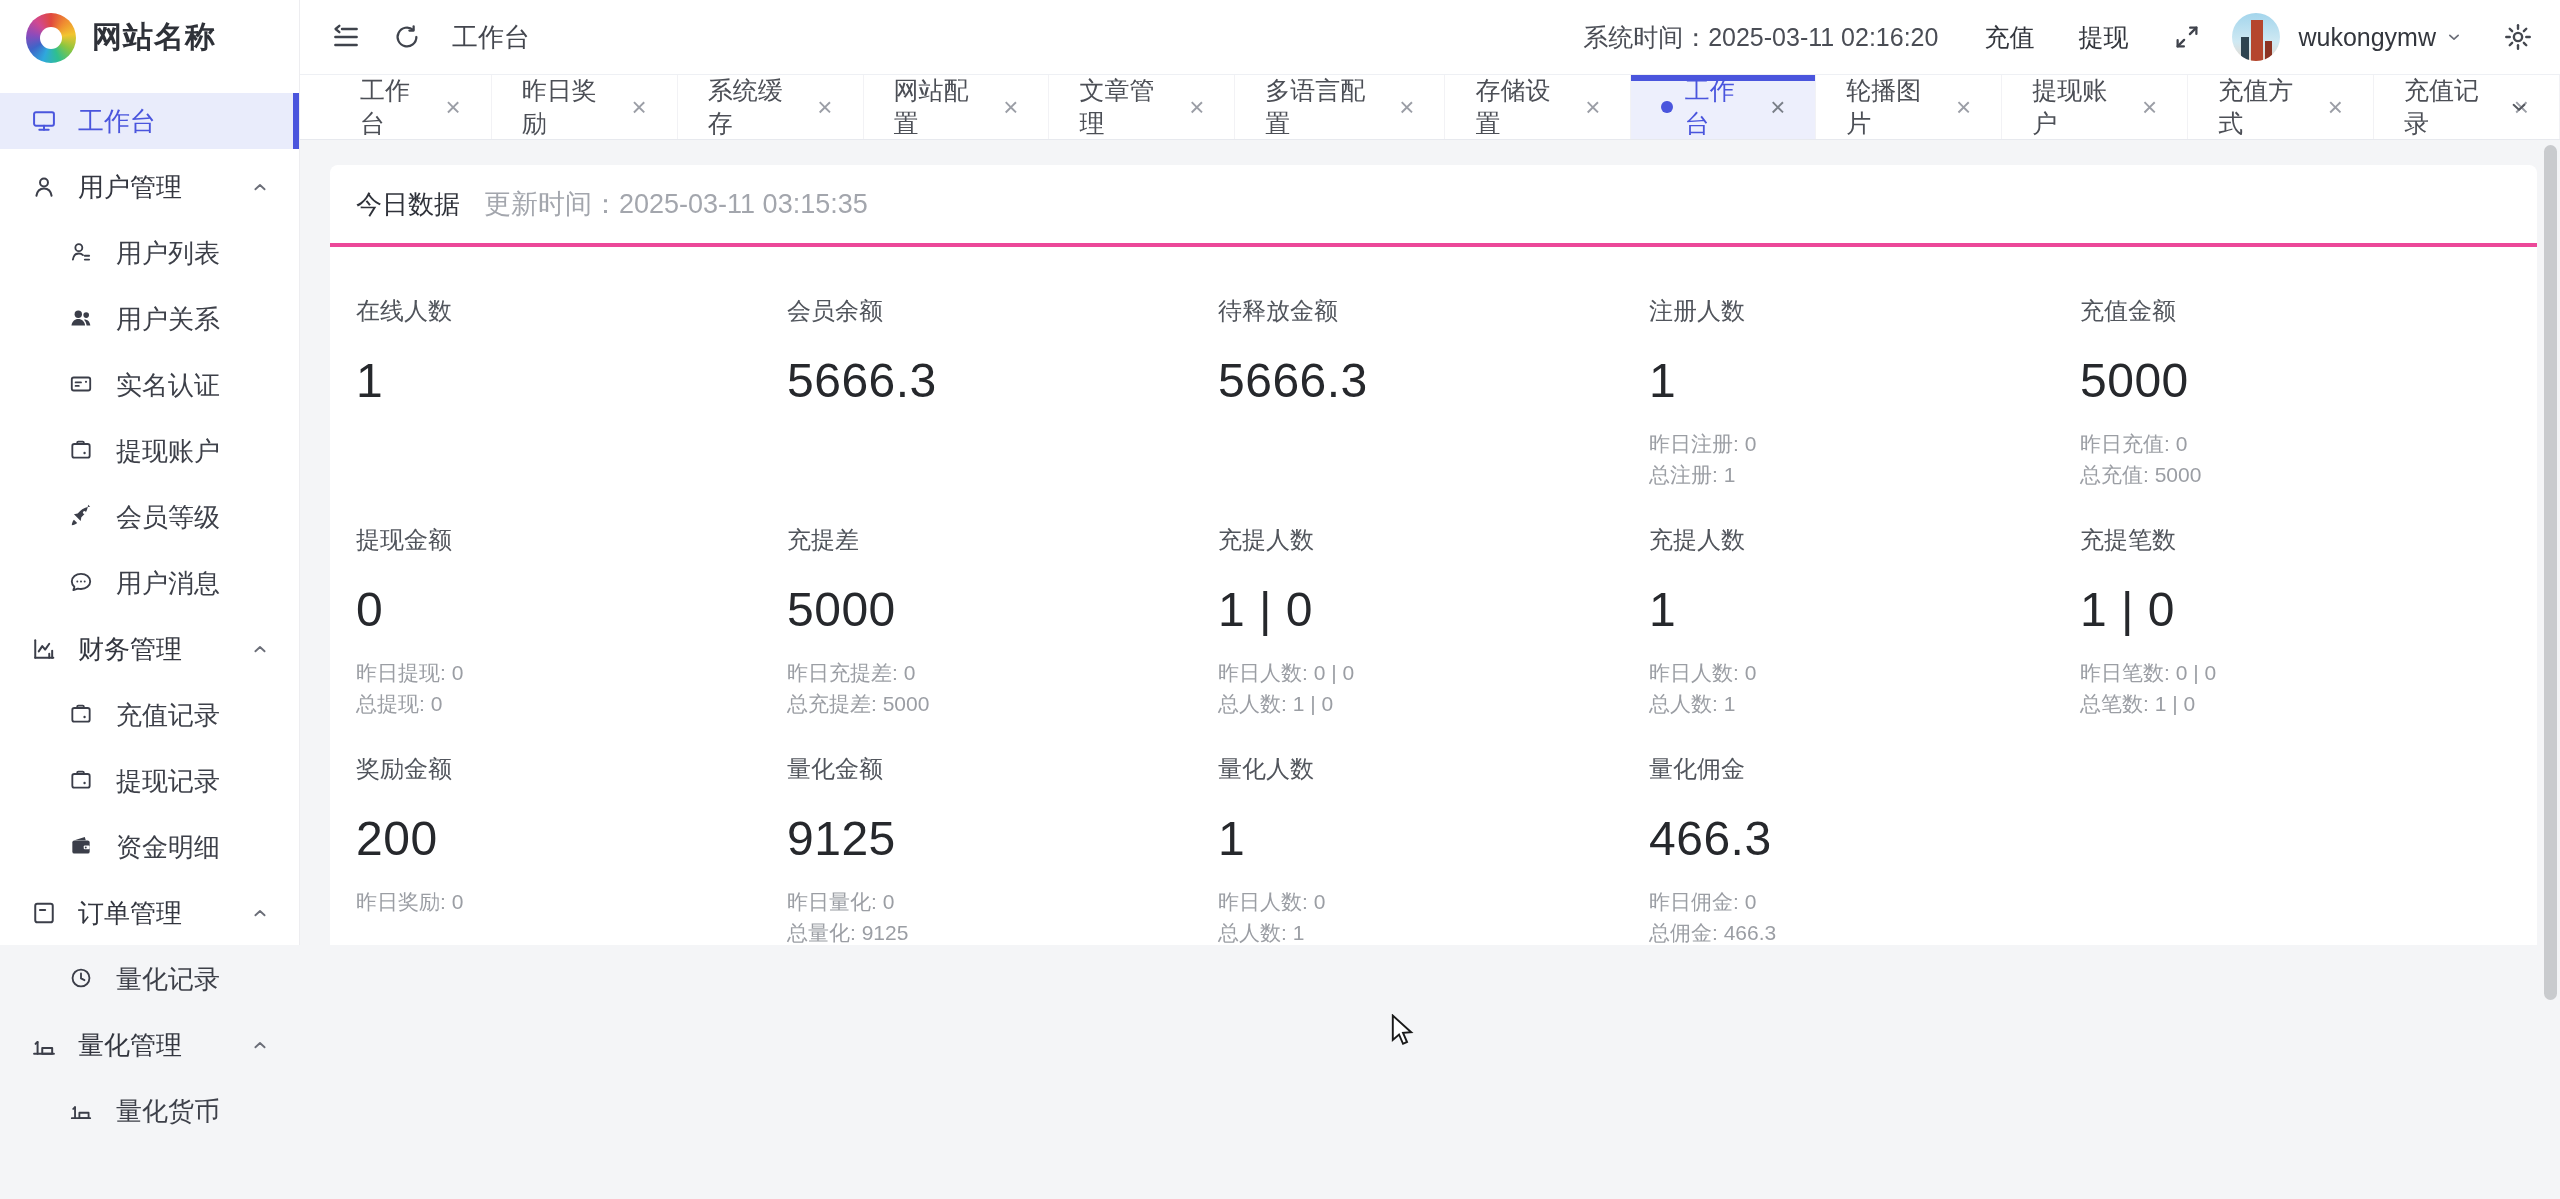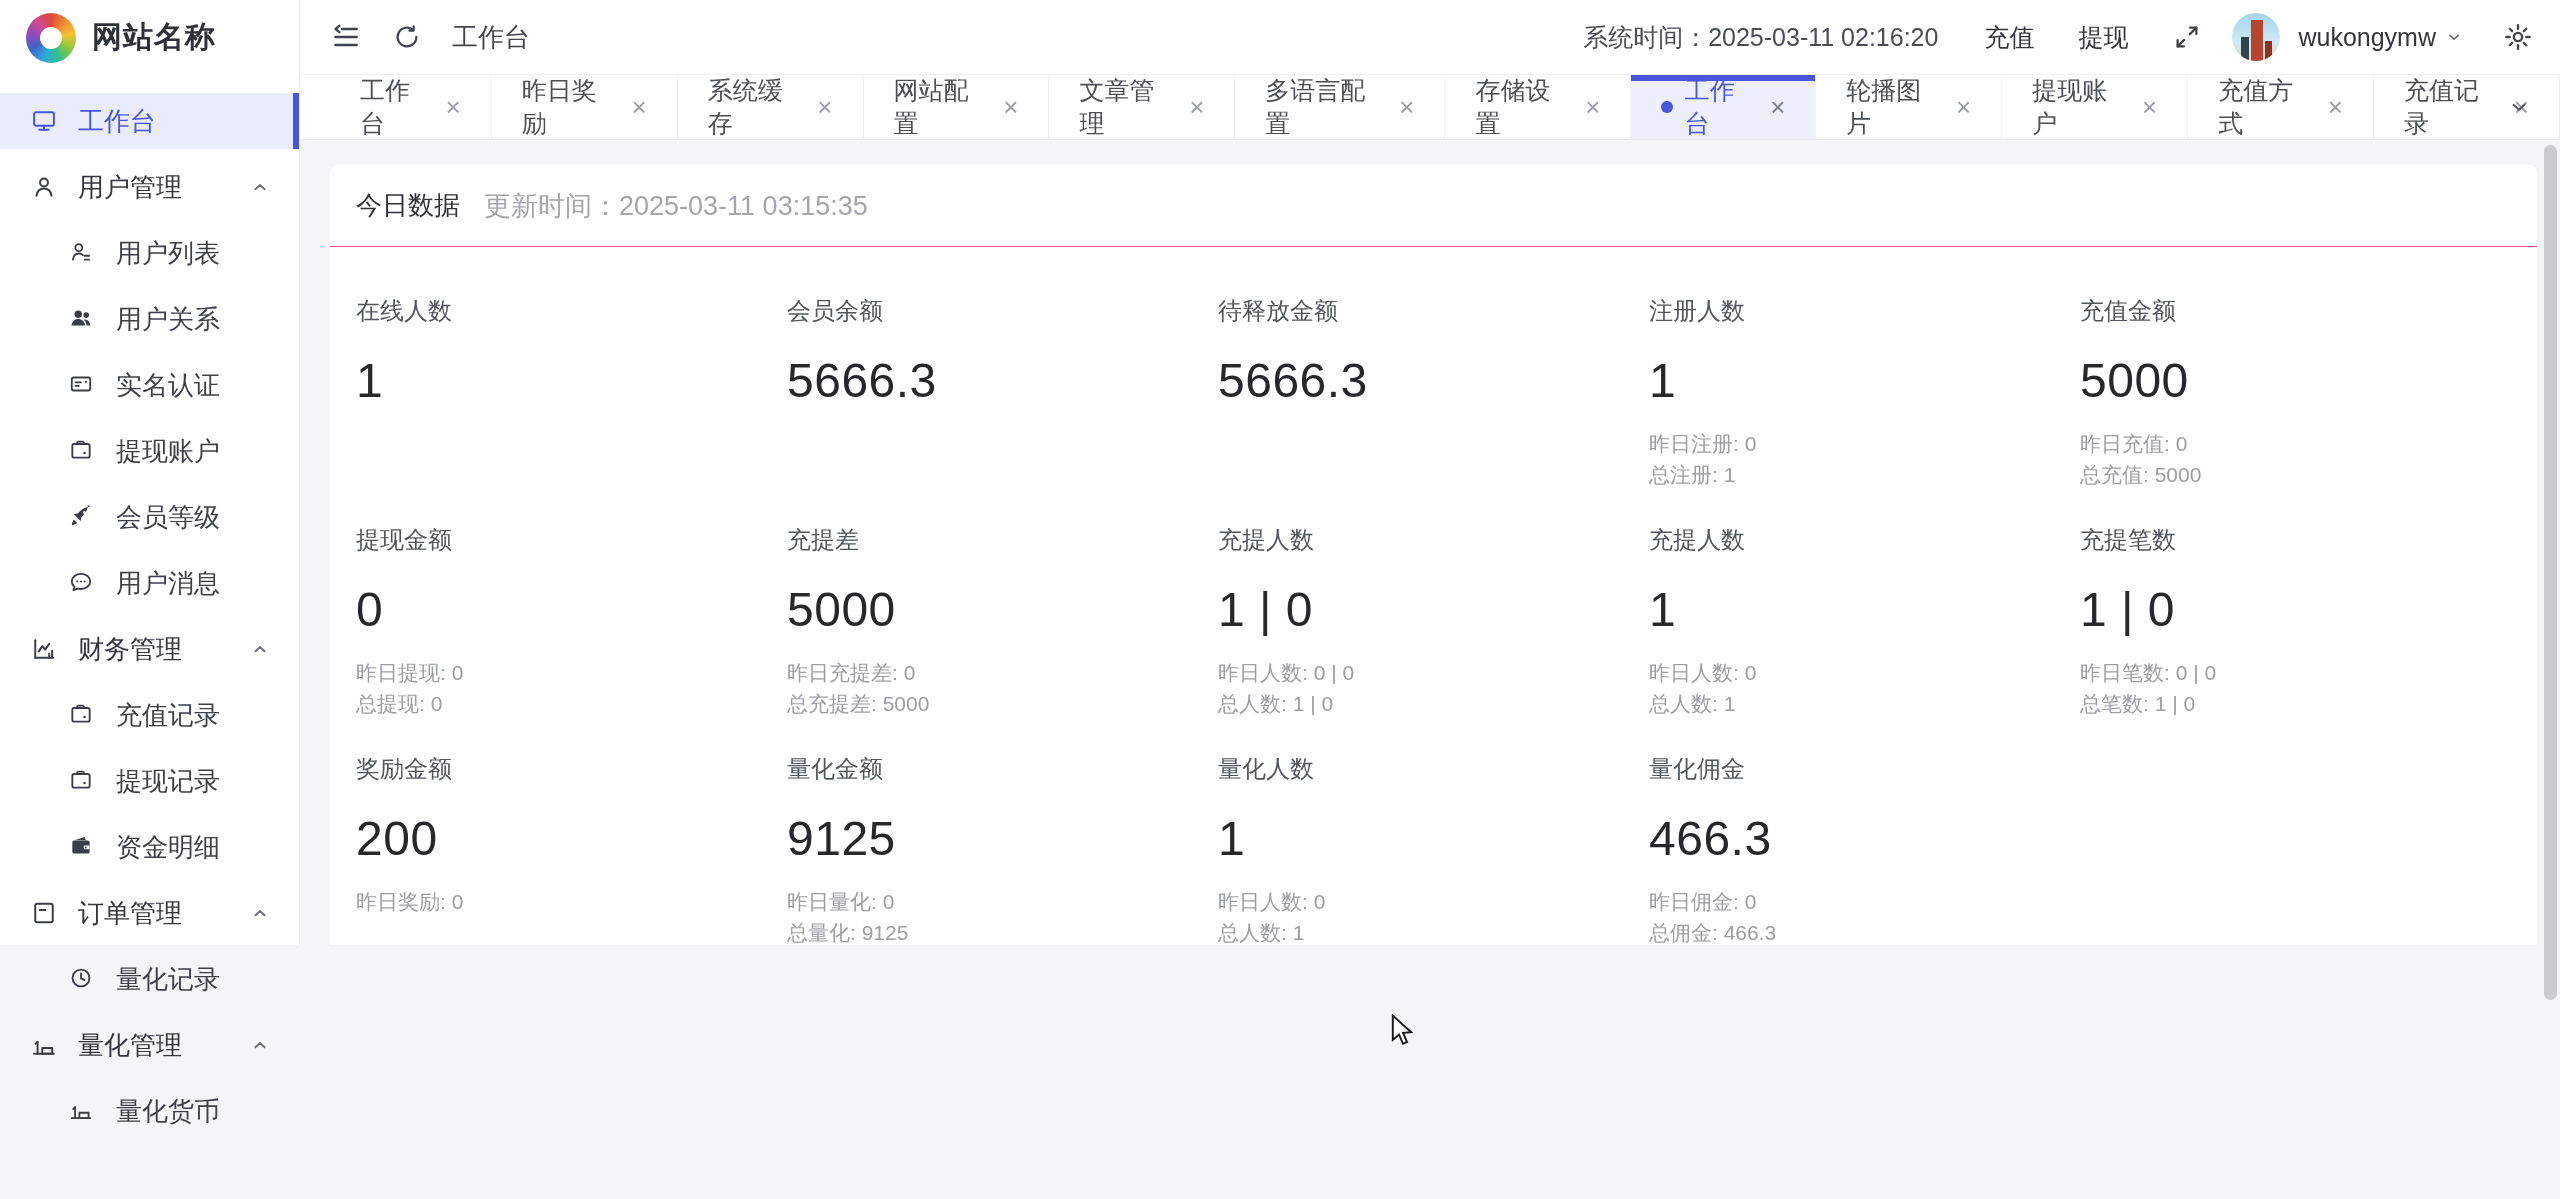--- a/index.html
+++ b/index.html
@@ -52,21 +52,21 @@
   .tab .close { font-size:26px; color:#9b9ea6; margin-left:14px; }
   .tab.active { background:#edeffc; color:#4a55dd; box-shadow:inset 0 6px 0 #4a55dd; }
   .tab.active .dot { display:inline-block; width:12px; height:12px; border-radius:50%; background:#4a55dd; margin-right:12px; }
   .tab .dot { display:none; }
   .tab.active .close { color:#7a7f88; }
   .tab-overflow { position:absolute; right:28px; top:0; height:100%; display:flex; align-items:center; color:#55585f; cursor:pointer; }
 
   
   .content { flex:1; padding:25px 23px 0 30px; overflow:hidden; }
   .card { background:#fff; border-radius:8px; }
-  .card-head { display:flex; align-items:center; padding:0 26px; border-bottom:1px solid #ec4899; }
+  .card-head { display:flex; align-items:center; padding:0 26px; border-bottom:4px solid #ec4899; }
   .card-title { font-size:26px; font-weight:500; color:#2f323a; }
   .card.today .card-head { height:82px; }
   .updated { font-size:27px; color:#a3a6ad; margin-left:24px; }
 
   .stats-grid { display:grid; grid-template-columns:repeat(5,1fr); padding:48px 26px 52px; grid-auto-rows:193px; row-gap:36px; }
   .stat-label { font-size:24px; color:#51555c; }
   .stat-value { font-size:48px; font-weight:500; color:#26282c; margin-top:26px; letter-spacing:0.5px; }
   .stat-sub { font-size:21px; color:#9b9ea4; line-height:31px; }
   .stat-sub.first { margin-top:20px; }
 

